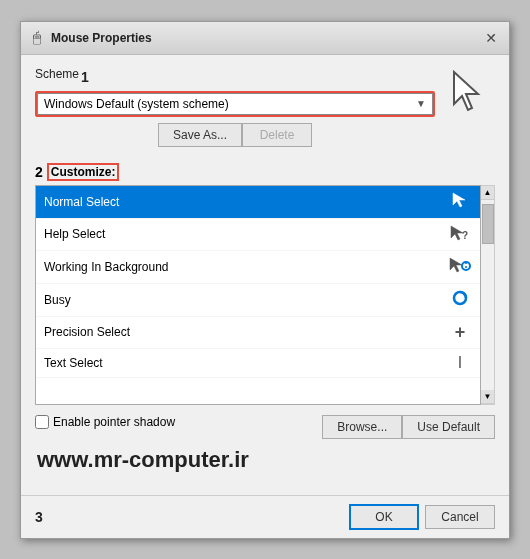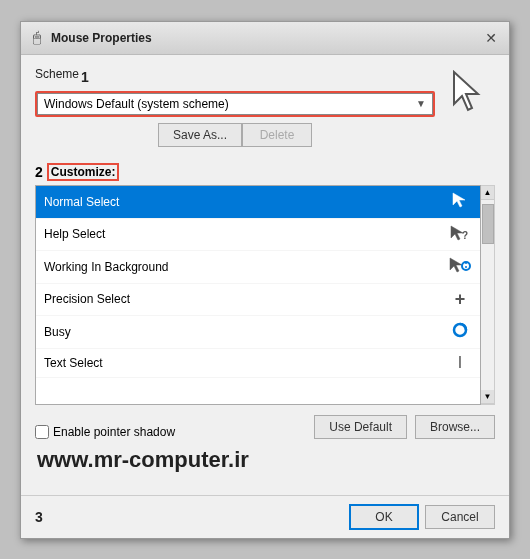--- a/index.html
+++ b/index.html
@@ -179,22 +179,21 @@
       width: 12px;
       height: 40px;
       background: #c0c0c0;
       border: 1px solid #aaa;
       margin-top: 4px;
       cursor: pointer;
     }
 
     .bottom-options {
       display: flex;
-      align-items: flex-end;
-      gap: 8px;
+      align-items: flex-start;
       margin-bottom: 8px;
     }
     .checkbox-row {
       display: flex;
       align-items: center;
       gap: 4px;
       flex: 1;
     }
     .checkbox-row input[type=checkbox] {
       width: 14px;
@@ -298,56 +297,56 @@
           <span class="cursor-list-item-icon">
             <svg width="24" height="18" viewBox="0 0 24 18">
               <polygon points="2,2 2,14 6,10 9,16 11,15 8,9 14,9" fill="#555" stroke="#555" stroke-width="0.5"></polygon>
               <circle cx="18" cy="10" r="4" fill="none" stroke="#0078d7" stroke-width="2"></circle>
               <path d="M18,6 L18,14" stroke="#0078d7" stroke-width="1.5" stroke-dasharray="2,2"></path>
             </svg>
           </span>
         </div>
 
         <div class="cursor-list-item">
-          <span class="cursor-list-item-name">Precision Select</span>
-          <span class="cursor-list-item-icon" style="color:#555; font-weight:bold; font-size:18px;">+</span>
-        </div>
-
-        <div class="cursor-list-item">
           <span class="cursor-list-item-name">Busy</span>
           <span class="cursor-list-item-icon">
             <svg width="18" height="18" viewBox="0 0 18 18">
               <circle cx="9" cy="9" r="6" fill="none" stroke="#0078d7" stroke-width="2.5"></circle>
               <path d="M9,3 A6,6 0 0,1 15,9" stroke="#0078d7" stroke-width="2.5" fill="none"></path>
             </svg>
           </span>
         </div>
 
         <div class="cursor-list-item">
+          <span class="cursor-list-item-name">Precision Select</span>
+          <span class="cursor-list-item-icon" style="color:#555; font-weight:bold; font-size:18px;">+</span>
+        </div>
+
+        <div class="cursor-list-item">
           <span class="cursor-list-item-name">Text Select</span>
           <span class="cursor-list-item-icon" style="color:#555; font-size:16px; font-style:normal;">I</span>
         </div>
 
       </div>
 
       <div class="scrollbar-track">
         <div class="scrollbar-btn">▲</div>
         <div class="scrollbar-thumb"></div>
         <div style="flex:1;"></div>
         <div class="scrollbar-btn">▼</div>
       </div>
     </div>
 
     <div class="bottom-options">
       <div class="checkbox-row">
         <input type="checkbox" style="">
         <label>Enable pointer shadow</label>
       </div>
+      <button class="win-button">Browse...</button>
       <button class="win-button">Use Default</button>
-      <button class="win-button">Browse...</button>
     </div>
 
     <div class="watermark">www.mr-computer.ir</div>
 
   </div>
 
   <div class="footer">
     <span style="font-size:14px; font-weight:bold; color:#222; margin-right:auto;">3</span>
     <button class="win-button primary" style="border:2px solid #0078d7;">OK</button>
     <button class="win-button">Cancel</button>

